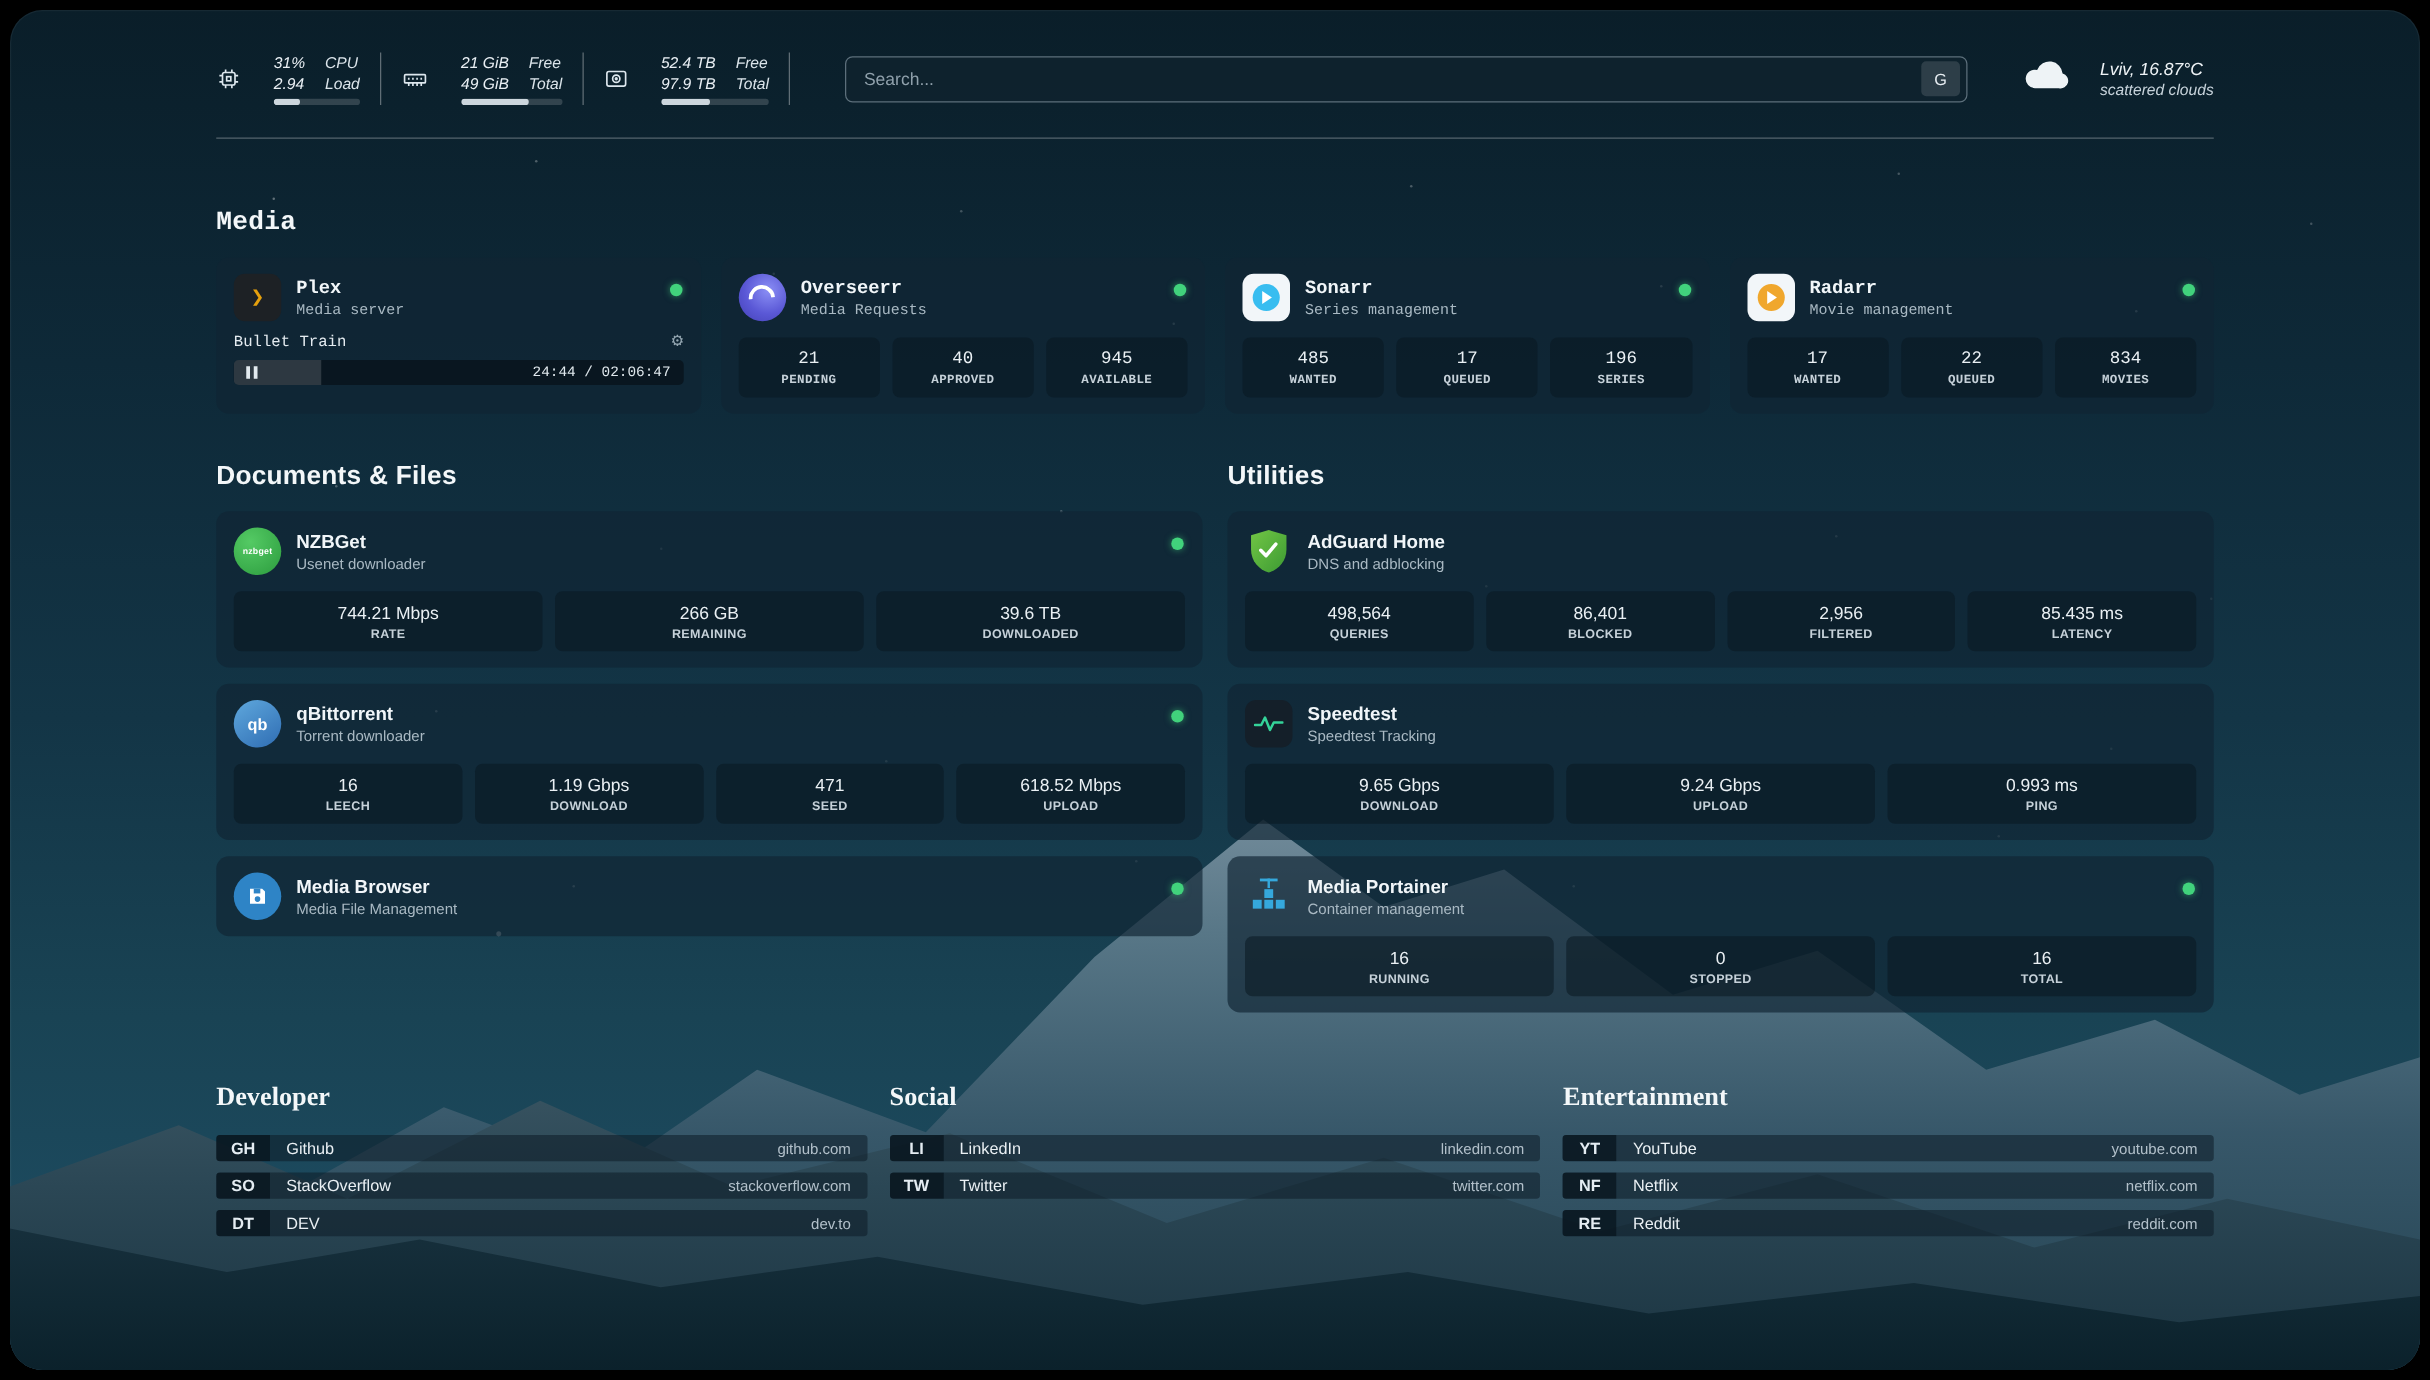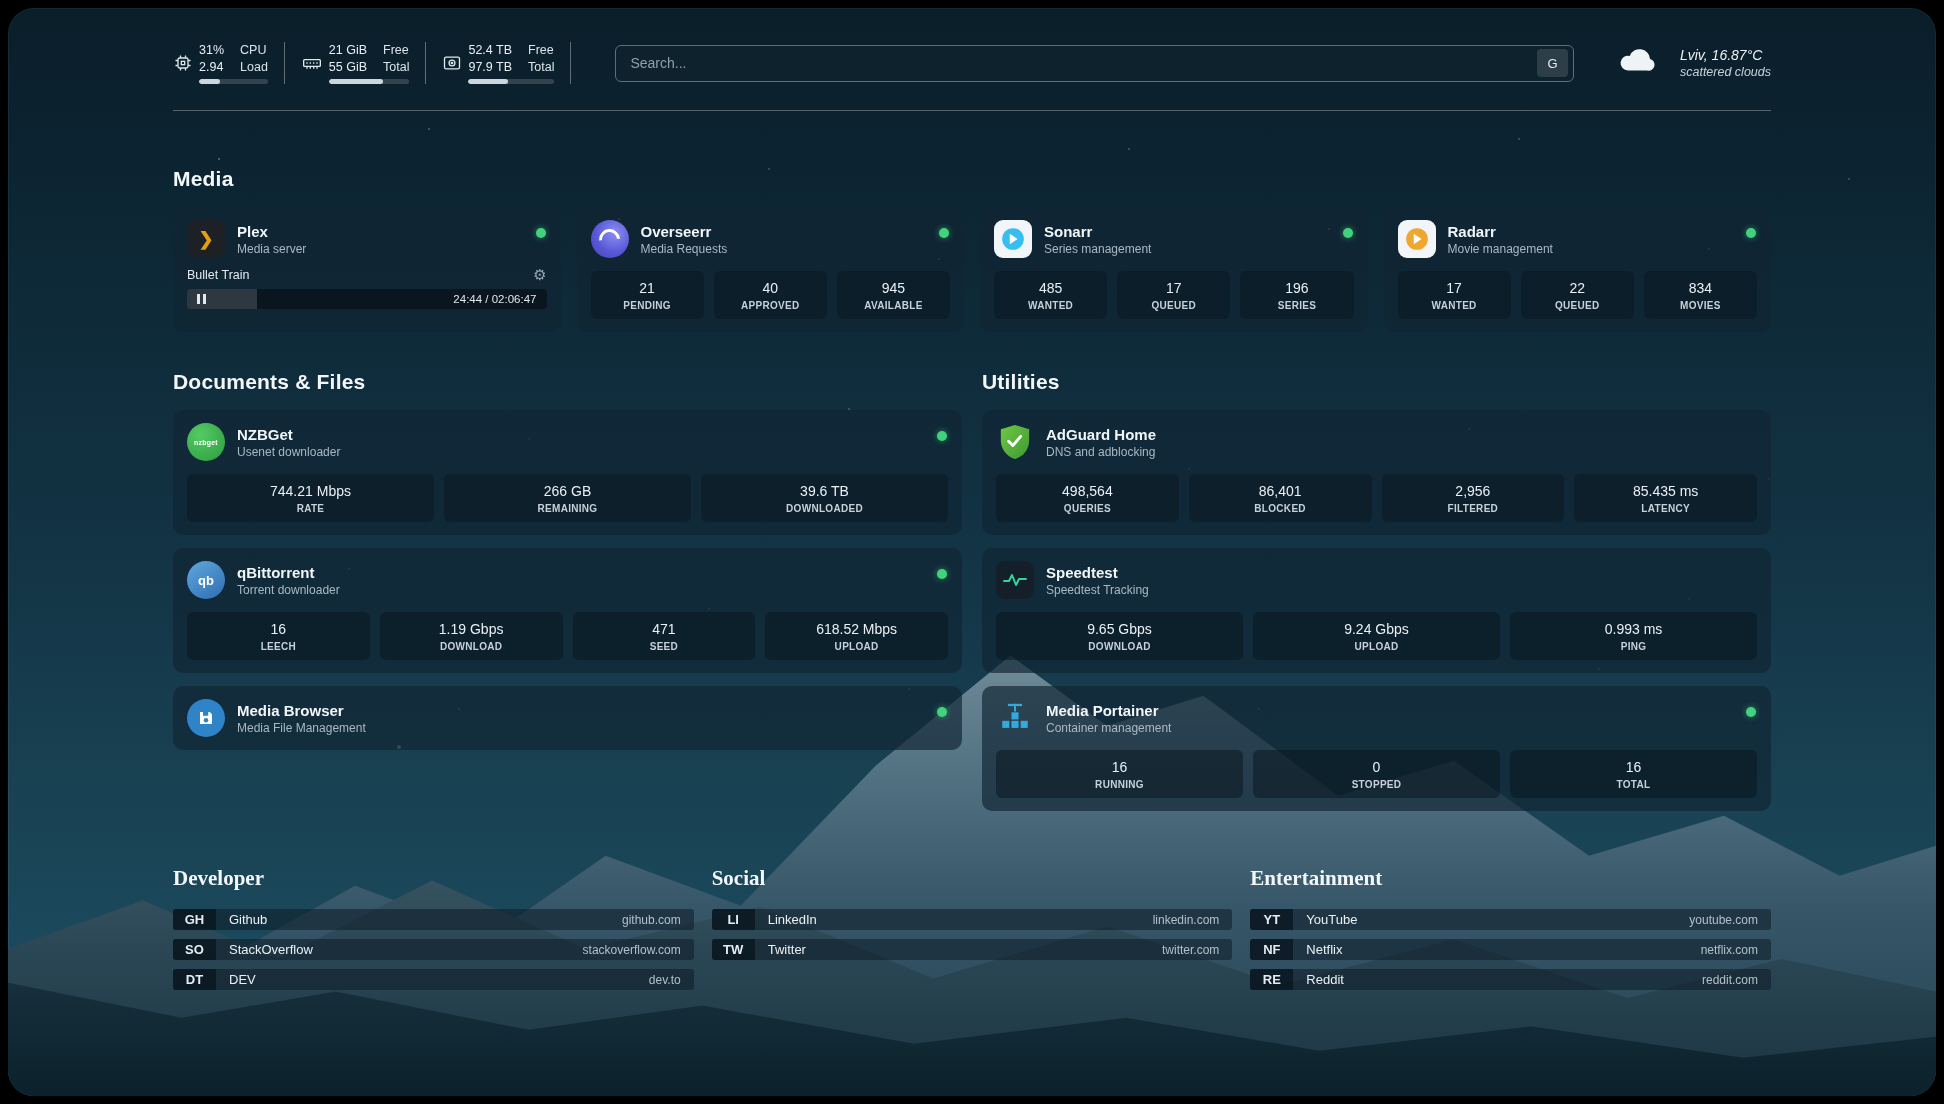--- a/index.html
+++ b/index.html
@@ -37,21 +37,21 @@
       1680px 590px 0 0 rgba(255,255,255,.22), 390px 738px 0 1px rgba(255,255,255,.45),
       450px 700px 0 0 rgba(255,255,255,.30), 900px 680px 0 0 rgba(255,255,255,.25),
       1250px 700px 0 0 rgba(255,255,255,.25), 1590px 660px 0 0 rgba(255,255,255,.25);
     background:transparent; }
 
   .content { position:absolute; inset:0; padding:32px 165px 0 165px; }
 
   
   .topbar { display:flex; align-items:center; height:46px; }
   .metrics { display:flex; align-items:stretch; }
-  .metric { display:flex; gap:6px; padding:0 16px; border-right:1px solid rgba(255,255,255,.35); }
+  .metric { display:flex; gap:26px; padding:0 16px; border-right:1px solid rgba(255,255,255,.35);font-style:italic; }
   .metric:first-child { padding-left:0; }
   .metric-icon { color:#dde7ee; display:flex; align-items:center; }
   .metric-body { display:flex; flex-direction:column; gap:4px; }
   .metric-cols { display:flex; gap:16px; }
   .metric-col { display:flex; flex-direction:column; font-size:12.5px; color:#e9eff4; line-height:1.3; }
   .metric-col.dim { color:#dbe4ea; }
   .metric-bar { height:5px; border-radius:3px; background:rgba(255,255,255,.16); overflow:hidden; }
   .metric-bar-fill { height:100%; background:#ccd6dd; border-radius:3px; }
 
   .search { flex:1; margin:0 44px; max-width:1030px; height:37px; border:1px solid #5c6f7b; border-radius:6px;
@@ -63,21 +63,21 @@
 
   .weather { display:flex; align-items:center; gap:24px; margin-left:auto;font-style:italic; }
   .weather-texts { display:flex; flex-direction:column; }
   .weather-loc { font-size:14px; color:#eef3f6; }
   .weather-cond { font-size:12.5px; color:#c7d3db; margin-top:2px; }
 
   .topbar-divider { margin-top:24px; border-top:1px solid rgba(255,255,255,.30); }
 
   
   .section-title { font-size:21px; font-weight:600; color:#f3f7f9; letter-spacing:.2px; }
-  .media-section { margin-top:56px; }
+  .media-section { margin-top:56px;font-family:Liberation Mono, monospace; }
   .media-grid { display:grid; grid-template-columns:repeat(4,1fr); gap:16px; margin-top:16px; }
 
   .card { background:rgba(16,37,51,.68); border-radius:10px; padding:13px 14px; position:relative; }
   .card-header { display:flex; align-items:center; gap:12px; }
   .app-icon { width:38px; height:38px; flex:0 0 38px; border-radius:9px; display:flex; align-items:center; justify-content:center; position:relative; }
   .app-name { font-size:15px; font-weight:600; color:#f1f6f9; }
   .app-sub { font-size:12px; color:#a9b9c3; margin-top:2px; }
   .status-dot { position:absolute; top:21px; right:15px; width:10px; height:10px; border-radius:50%;
     background:var(--status,#41d27c); box-shadow:0 0 6px rgba(65,210,124,.6); }
 
@@ -165,21 +165,21 @@
           <span class="metric-icon">
             <svg width="22" height="20" viewBox="0 0 24 24" fill="none" stroke="currentColor" stroke-width="1.6">
               <rect x="2" y="8" width="20" height="8" rx="1"></rect>
               <path d="M6 16v3M10 16v3M14 16v3M18 16v3M6 11v2M10 11v2M14 11v2M18 11v2"></path>
               </svg>
           </span>
           <div class="metric-body">
             <div class="metric-cols">
               <div class="metric-col">
                 <span>21 GiB</span>
-                <span>55 GiB</span>
+                <span>49 GiB</span>
               </div>
               <div class="metric-col dim">
                 <span>Free</span>
                 <span>Total</span>
               </div>
             </div>
             <div class="metric-bar">
               <div class="metric-bar-fill" style="width: 67%;"></div>
             </div>
           </div>

